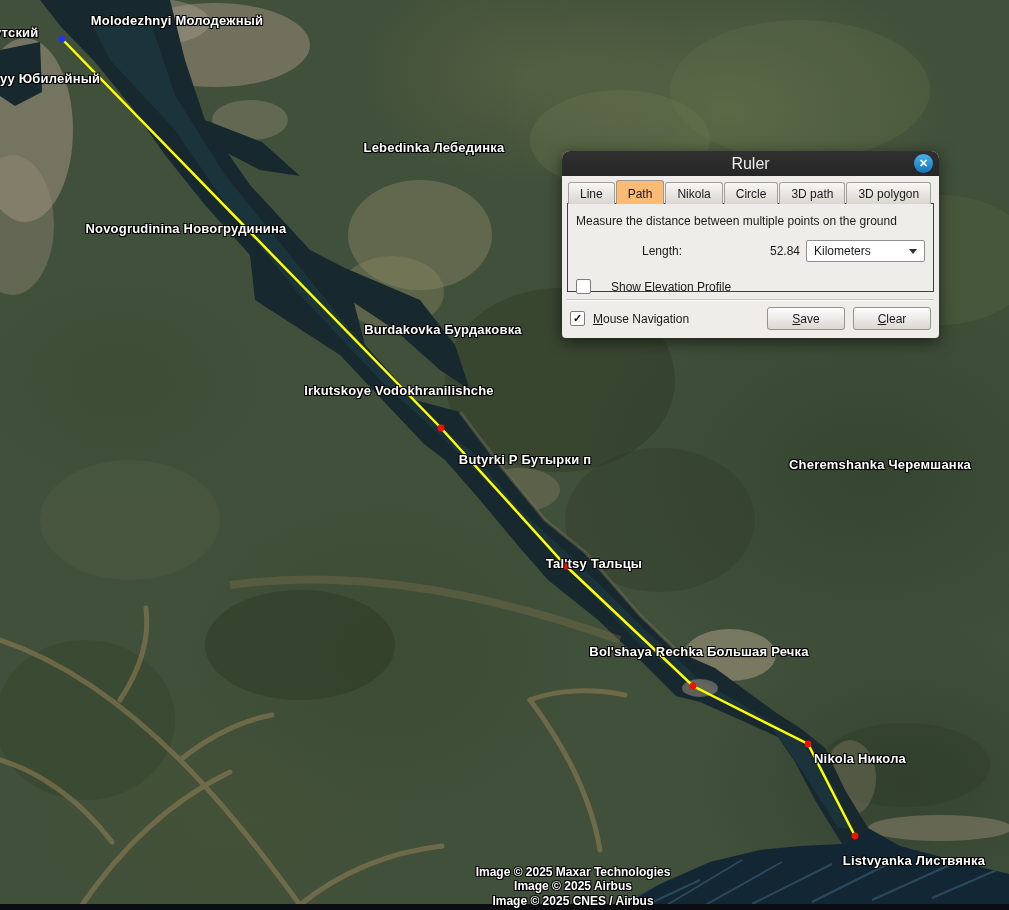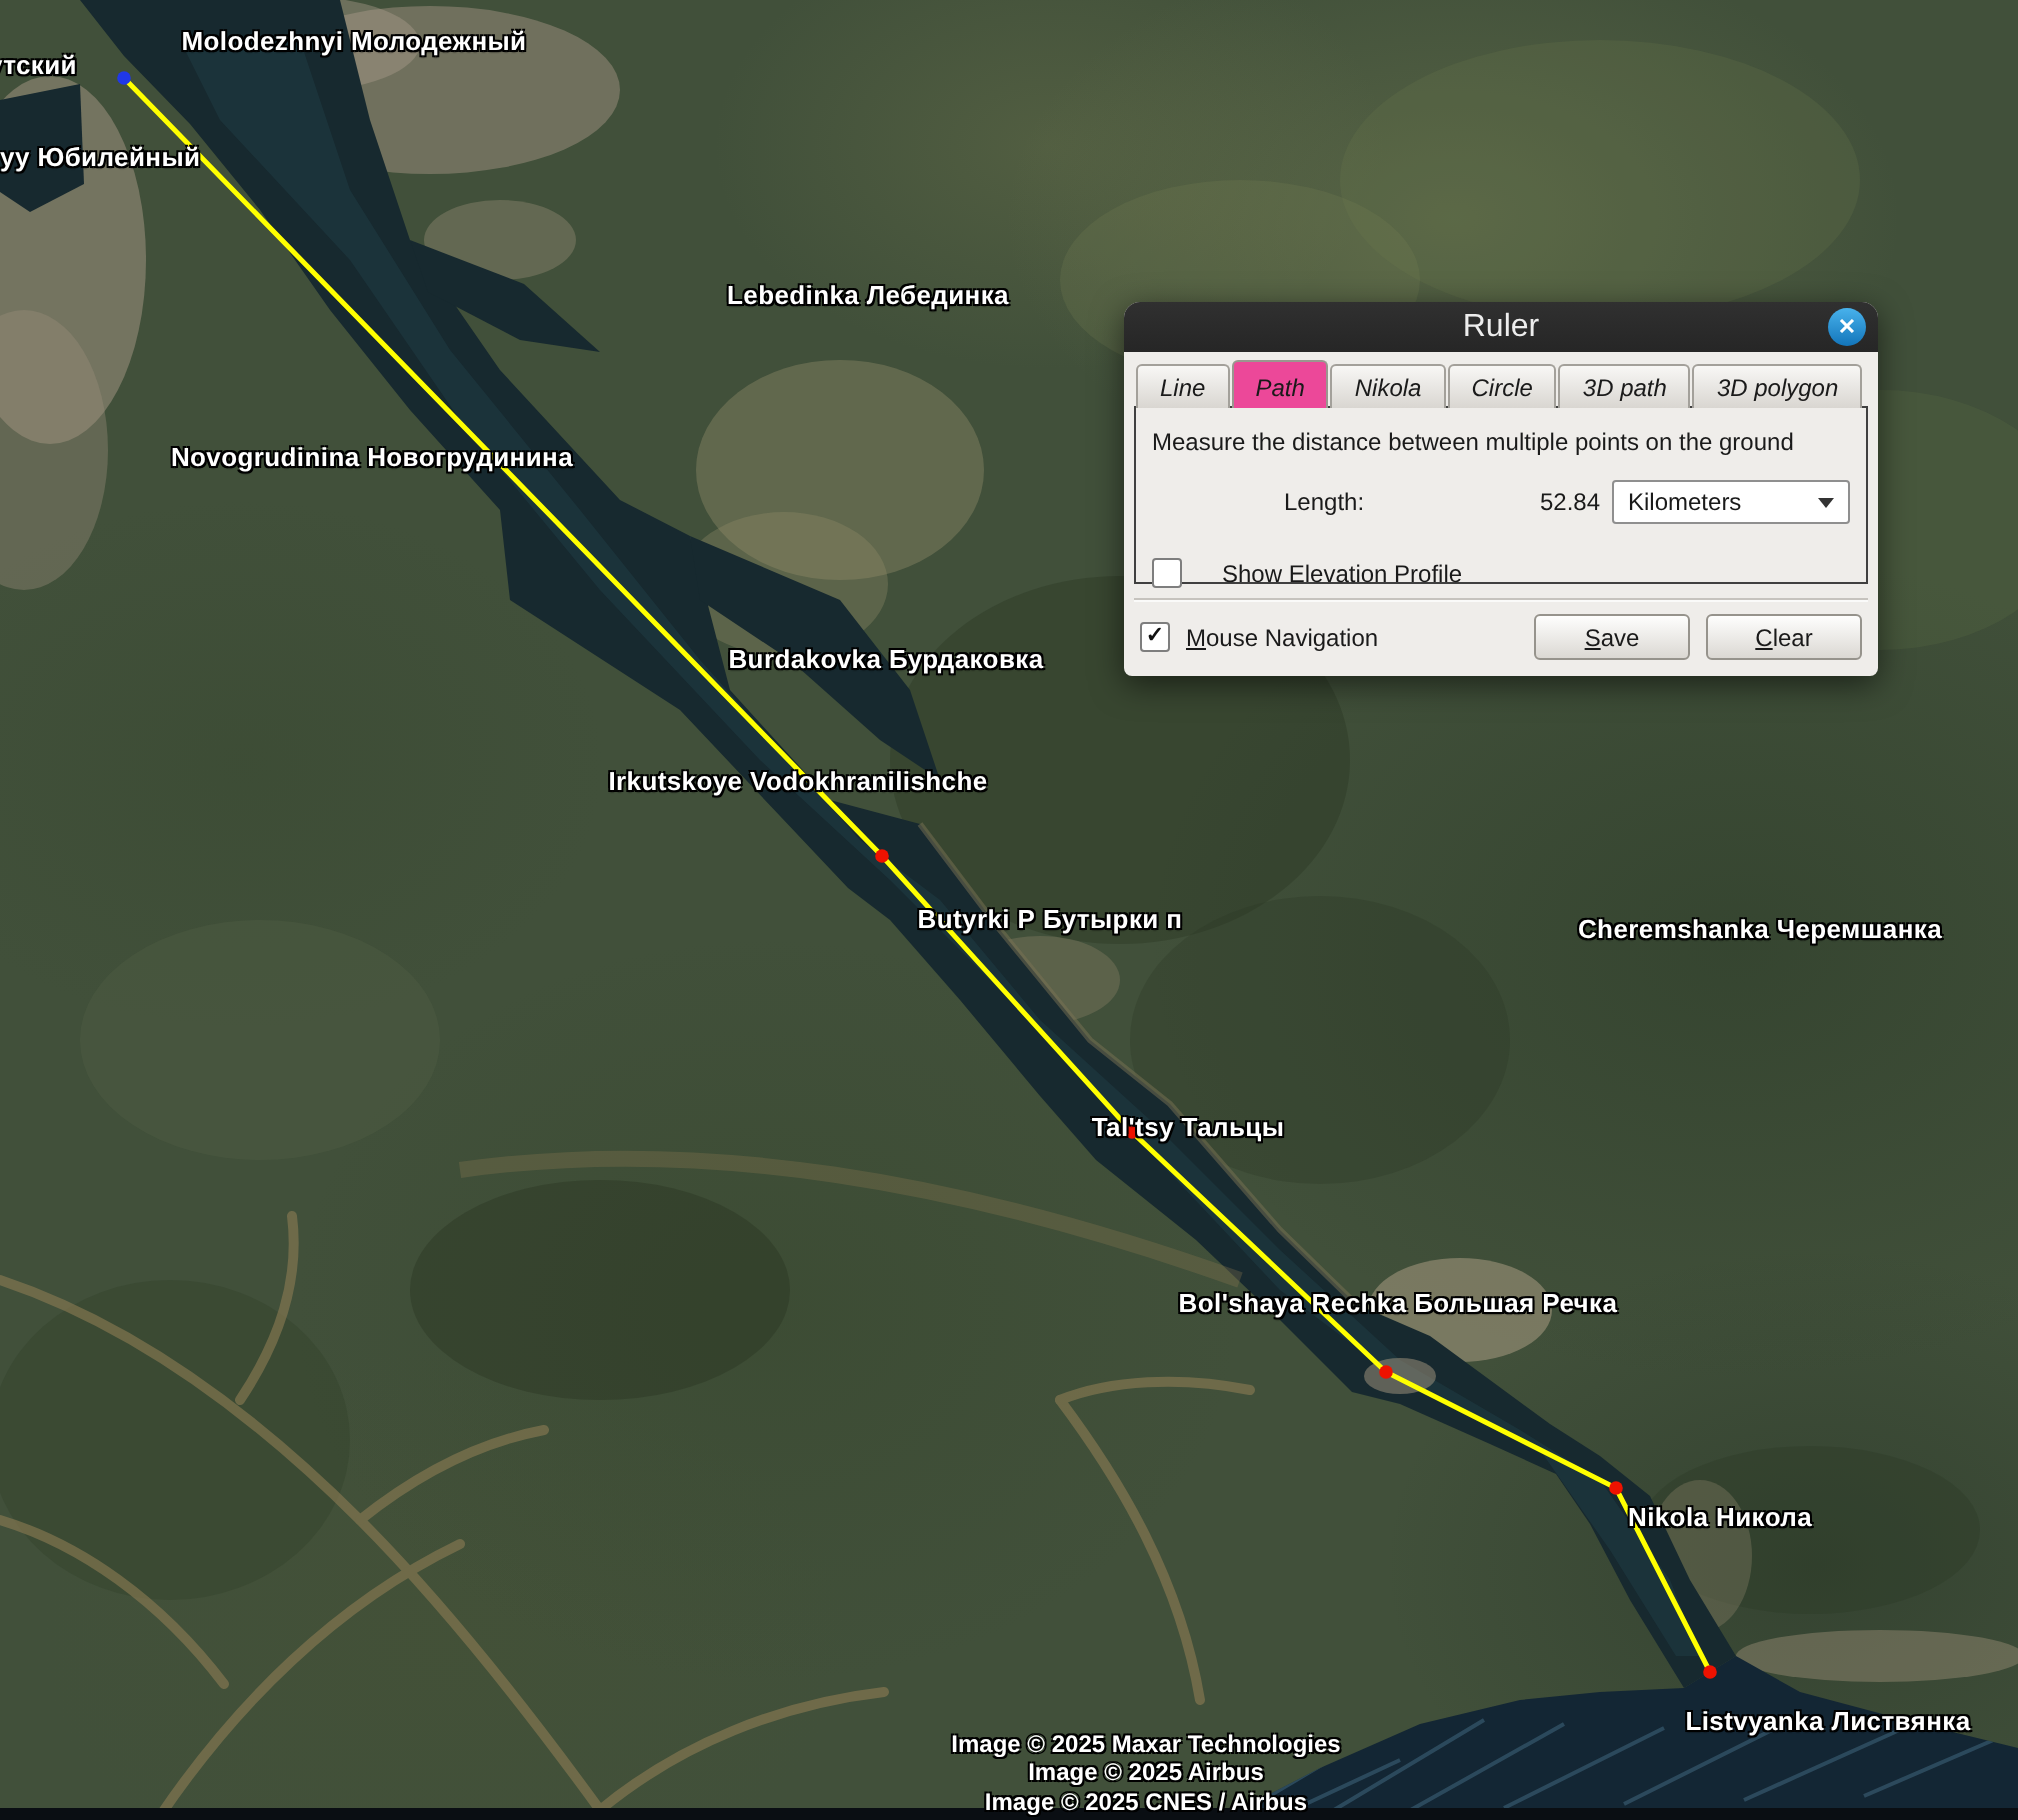--- a/index.html
+++ b/index.html
@@ -52,28 +52,28 @@
     border-radius:8px 8px 0 0;position:relative;
     display:flex;align-items:center;justify-content:center;
   }
   #titlebar .title{color:#ededed;font-size:16px;}
   #closebtn{
     position:absolute;right:6px;top:3px;width:19px;height:19px;border-radius:50%;
     background:linear-gradient(#48b2ec,#1375ba);color:#fff;font-weight:bold;font-size:11px;
     display:flex;align-items:center;justify-content:center;cursor:pointer;
   }
   #dlgbody{padding:6px 5px 5px;}
-  #tabs{display:flex;position:relative;z-index:2;margin-left:1px;font-style:italic;}
+  #tabs{display:flex;position:relative;z-index:2;margin-left:1px;}
   .tab{
     padding:4px 11px 3px;background:linear-gradient(#f8f7f5,#d9d6d1);
     border:1px solid #a3a09a;border-bottom:none;border-radius:3px 3px 0 0;
     margin-right:1px;color:#1a1a1a;cursor:pointer;line-height:14px;
   }
   .tab.active{
-    background:#ec4899;margin-top:-2px;padding-top:6px;border-color:#9a978f;
+    background:#fdba74;margin-top:-2px;padding-top:6px;border-color:#9a978f;
     position:relative;z-index:3;text-align:right;
   }
   #tabframe{
     border:1px solid #404040;margin-top:-1px;background:#efedea;
     position:relative;z-index:1;padding:9px 8px 12px;height:89px;box-sizing:border-box;
   }
   .desc{margin:1px 0 12px;}
   .length-row{display:flex;align-items:center;}
   .len-label{margin-left:66px;}
   .len-value{margin-left:auto;margin-right:6px;}

